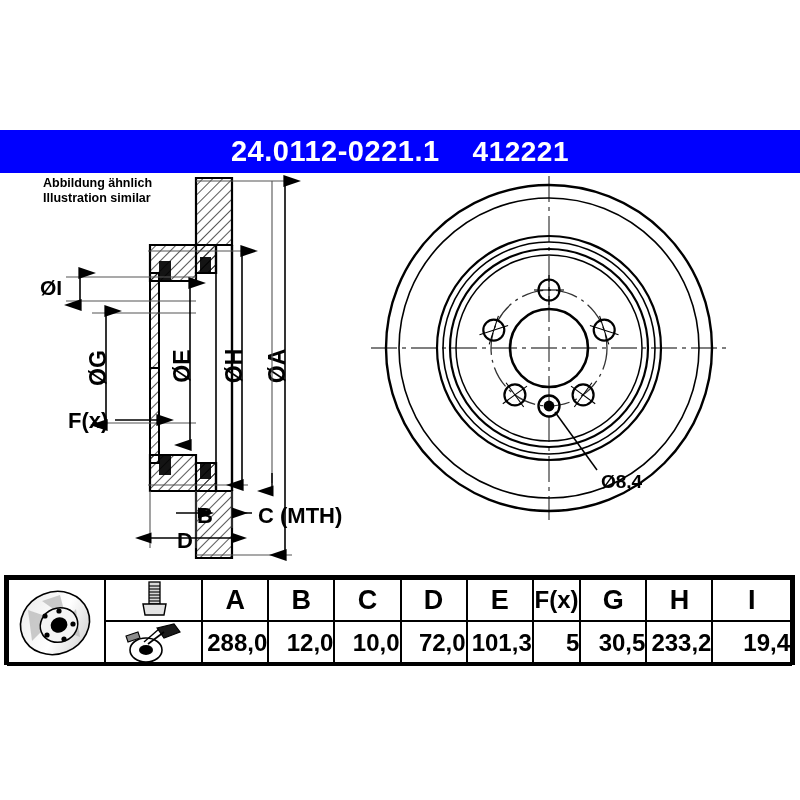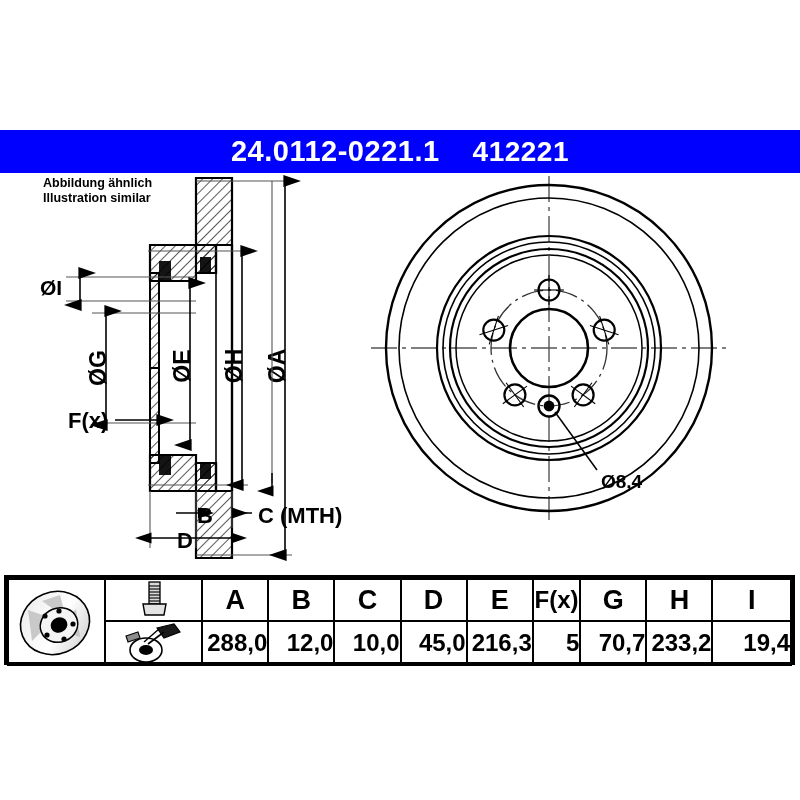--- a/index.html
+++ b/index.html
@@ -291,24 +291,24 @@
               <path d="M33,6 L50,2 L56,10 L40,16 Z" fill="#1a1a1a" stroke="#000" stroke-width="1.2"></path>
               <line x1="24" y1="22" x2="40" y2="10" stroke="#000" stroke-width="1.6"></line>
               <line x1="20" y1="20" x2="35" y2="7" stroke="#000" stroke-width="1.4"></line>
               <path d="M2,14 L14,10 L16,16 L4,20 Z" fill="#8c8c8c" stroke="#000" stroke-width="1.1"></path>
             </svg>
           </div>
         </td>
         <td class="col-a val">288,0</td>
         <td class="col-b val">12,0</td>
         <td class="col-c val">10,0</td>
-        <td class="col-d val">45,0</td>
-        <td class="col-e val">216,3</td>
+        <td class="col-d val">72,0</td>
+        <td class="col-e val">101,3</td>
         <td class="col-f val">5</td>
-        <td class="col-g val">70,7</td>
+        <td class="col-g val">30,5</td>
         <td class="col-h val">233,2</td>
         <td class="col-i val">19,4</td>
       </tr>
     </tbody>
       </table>
   </div>
 
 </div>
 
 </body></html>

